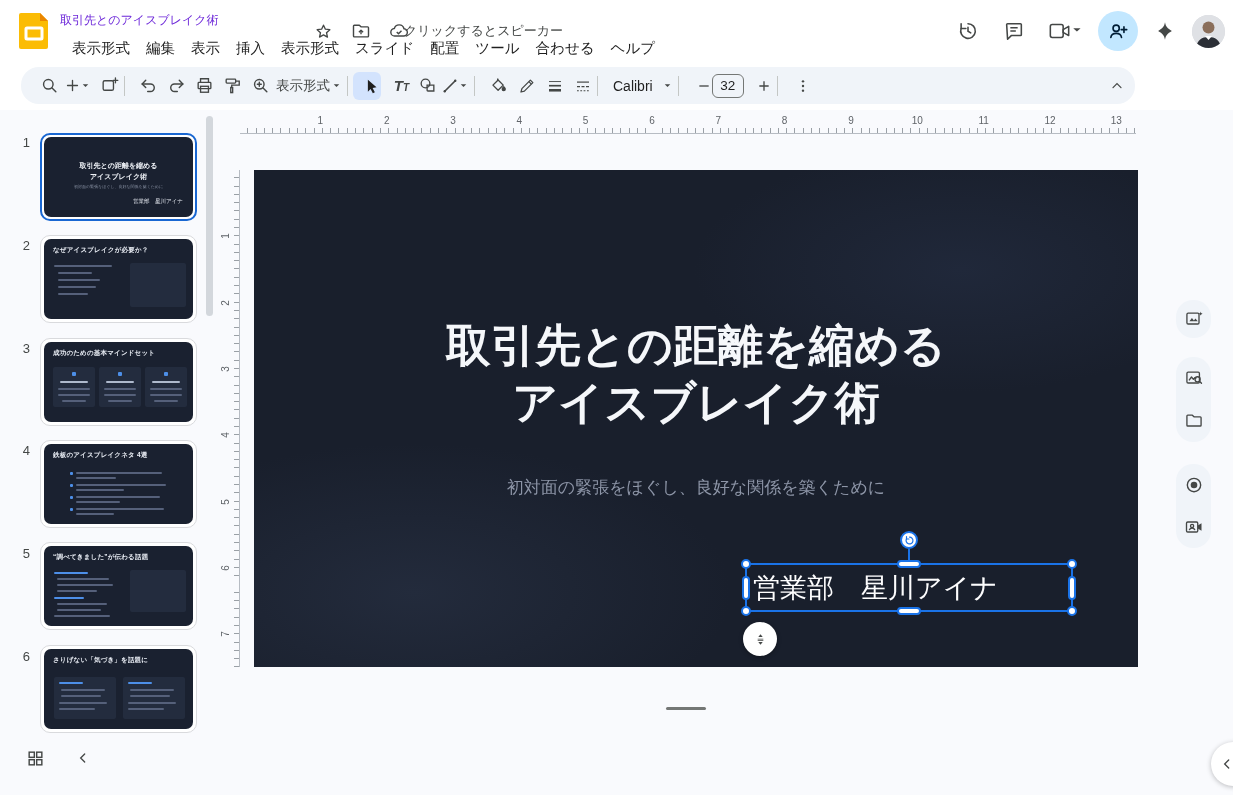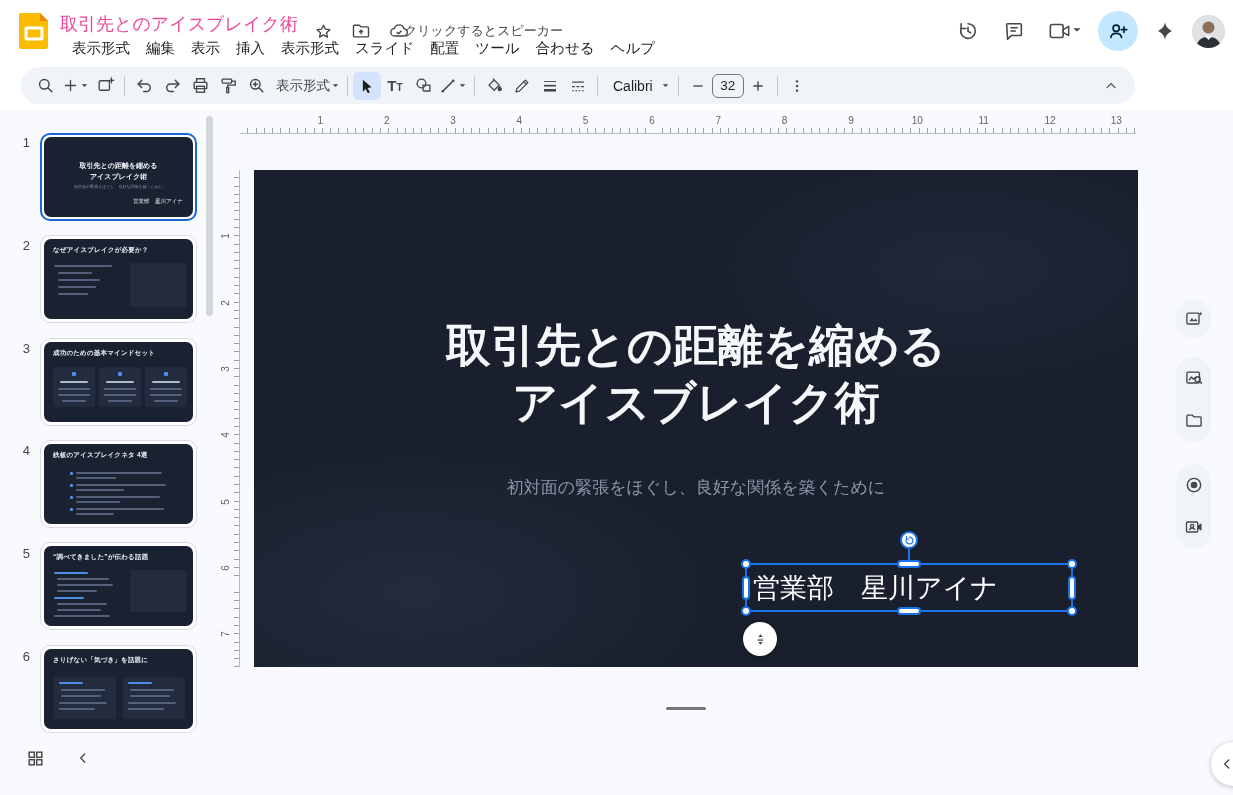--- a/index.html
+++ b/index.html
@@ -2,36 +2,36 @@
 <html><head>
 <meta charset="utf-8">
 <style>
   * { margin:0; padding:0; box-sizing:border-box; }
   html,body { width:1233px; height:795px; overflow:hidden; }
   body { font-family:"Liberation Sans","DejaVu Sans",sans-serif; background:#fff; position:relative; color:#1f1f1f; }
 
   
   .header { position:absolute; left:0; top:0; width:1233px; height:62px; background:#fff; z-index:5; }
   .logo { position:absolute; left:18px; top:11px; width:32px; height:40px; }
-  .doc-title { position:absolute; left:60px; top:12px; font-size:18px; color:#ec4899; }
+  .doc-title { position:absolute; left:60px; top:12px; font-size:12px; color:#6d28d9; }
   .title-icons { position:absolute; left:310px; top:18px; display:flex; gap:12px; align-items:center; }
   .icon-btn { display:flex; align-items:center; justify-content:center; width:26px; height:26px; border-radius:50%; cursor:pointer; }
   .save-status { position:absolute; left:404px; top:22px; font-size:13px; color:#444746; }
   .menubar { position:absolute; left:64px; top:36px; display:flex; }
   .menu-item { font-size:14.5px; color:#1f1f1f; padding:3px 8px; border-radius:6px; cursor:pointer; }
   .hdr-right { position:absolute; right:8px; top:0; height:62px; display:flex; align-items:center; gap:10px; }
   .slideshow-btn { display:flex; align-items:stretch; height:36px; border:1px solid #747775; border-radius:18px; overflow:hidden; }
   .slideshow-main { display:flex; align-items:center; padding:0 16px; font-size:14.5px; color:#1f1f1f; cursor:pointer; }
   .slideshow-caret { display:flex; align-items:center; padding:0 10px; border-left:1px solid #747775; cursor:pointer; }
   .share-btn { width:40px; height:40px; border-radius:50%; background:#c2e7ff; display:flex; align-items:center; justify-content:center; cursor:pointer; }
   .avatar { width:33px; height:33px; border-radius:50%; overflow:hidden; background:#d8dade; cursor:pointer; position:relative; }
 
   
   .toolbar { position:absolute; left:21px; top:67px; width:1114px; height:37px; background:#f0f4f9; border-radius:18px; display:flex; align-items:center; padding:0 10px; z-index:5; }
-  .tb { display:flex; align-items:center; justify-content:center; min-width:28px; height:28px; border-radius:6px; cursor:pointer; color:#444746; }
+  .tb { display:flex; align-items:center; justify-content:flex-end; min-width:28px; height:28px; border-radius:6px; cursor:pointer; color:#444746;font-style:italic; }
   .tb.sel { background:#d3e3fd; }
   .tb-sep { width:1px; height:20px; background:#c4c7c5; margin:0 5px; }
   .tb-caret { margin-left:-4px; min-width:14px; }
   .tb-label { font-size:13.5px; color:#444746; padding:0 2px 0 6px; cursor:pointer; }
   .font-box { font-size:14px; color:#1f1f1f; padding:0 10px; cursor:pointer; }
   .size-box { width:32px; height:24px; border:1px solid #747775; border-radius:6px; font-size:13.5px; display:flex; align-items:center; justify-content:center; background:#fff0; color:#1f1f1f; cursor:text; }
   .tb-spacer { flex:1; }
   .tt-glyph { font-size:15px; font-weight:bold; color:#444746; }
   .tt-glyph small { font-size:10px; font-weight:bold; }
 

